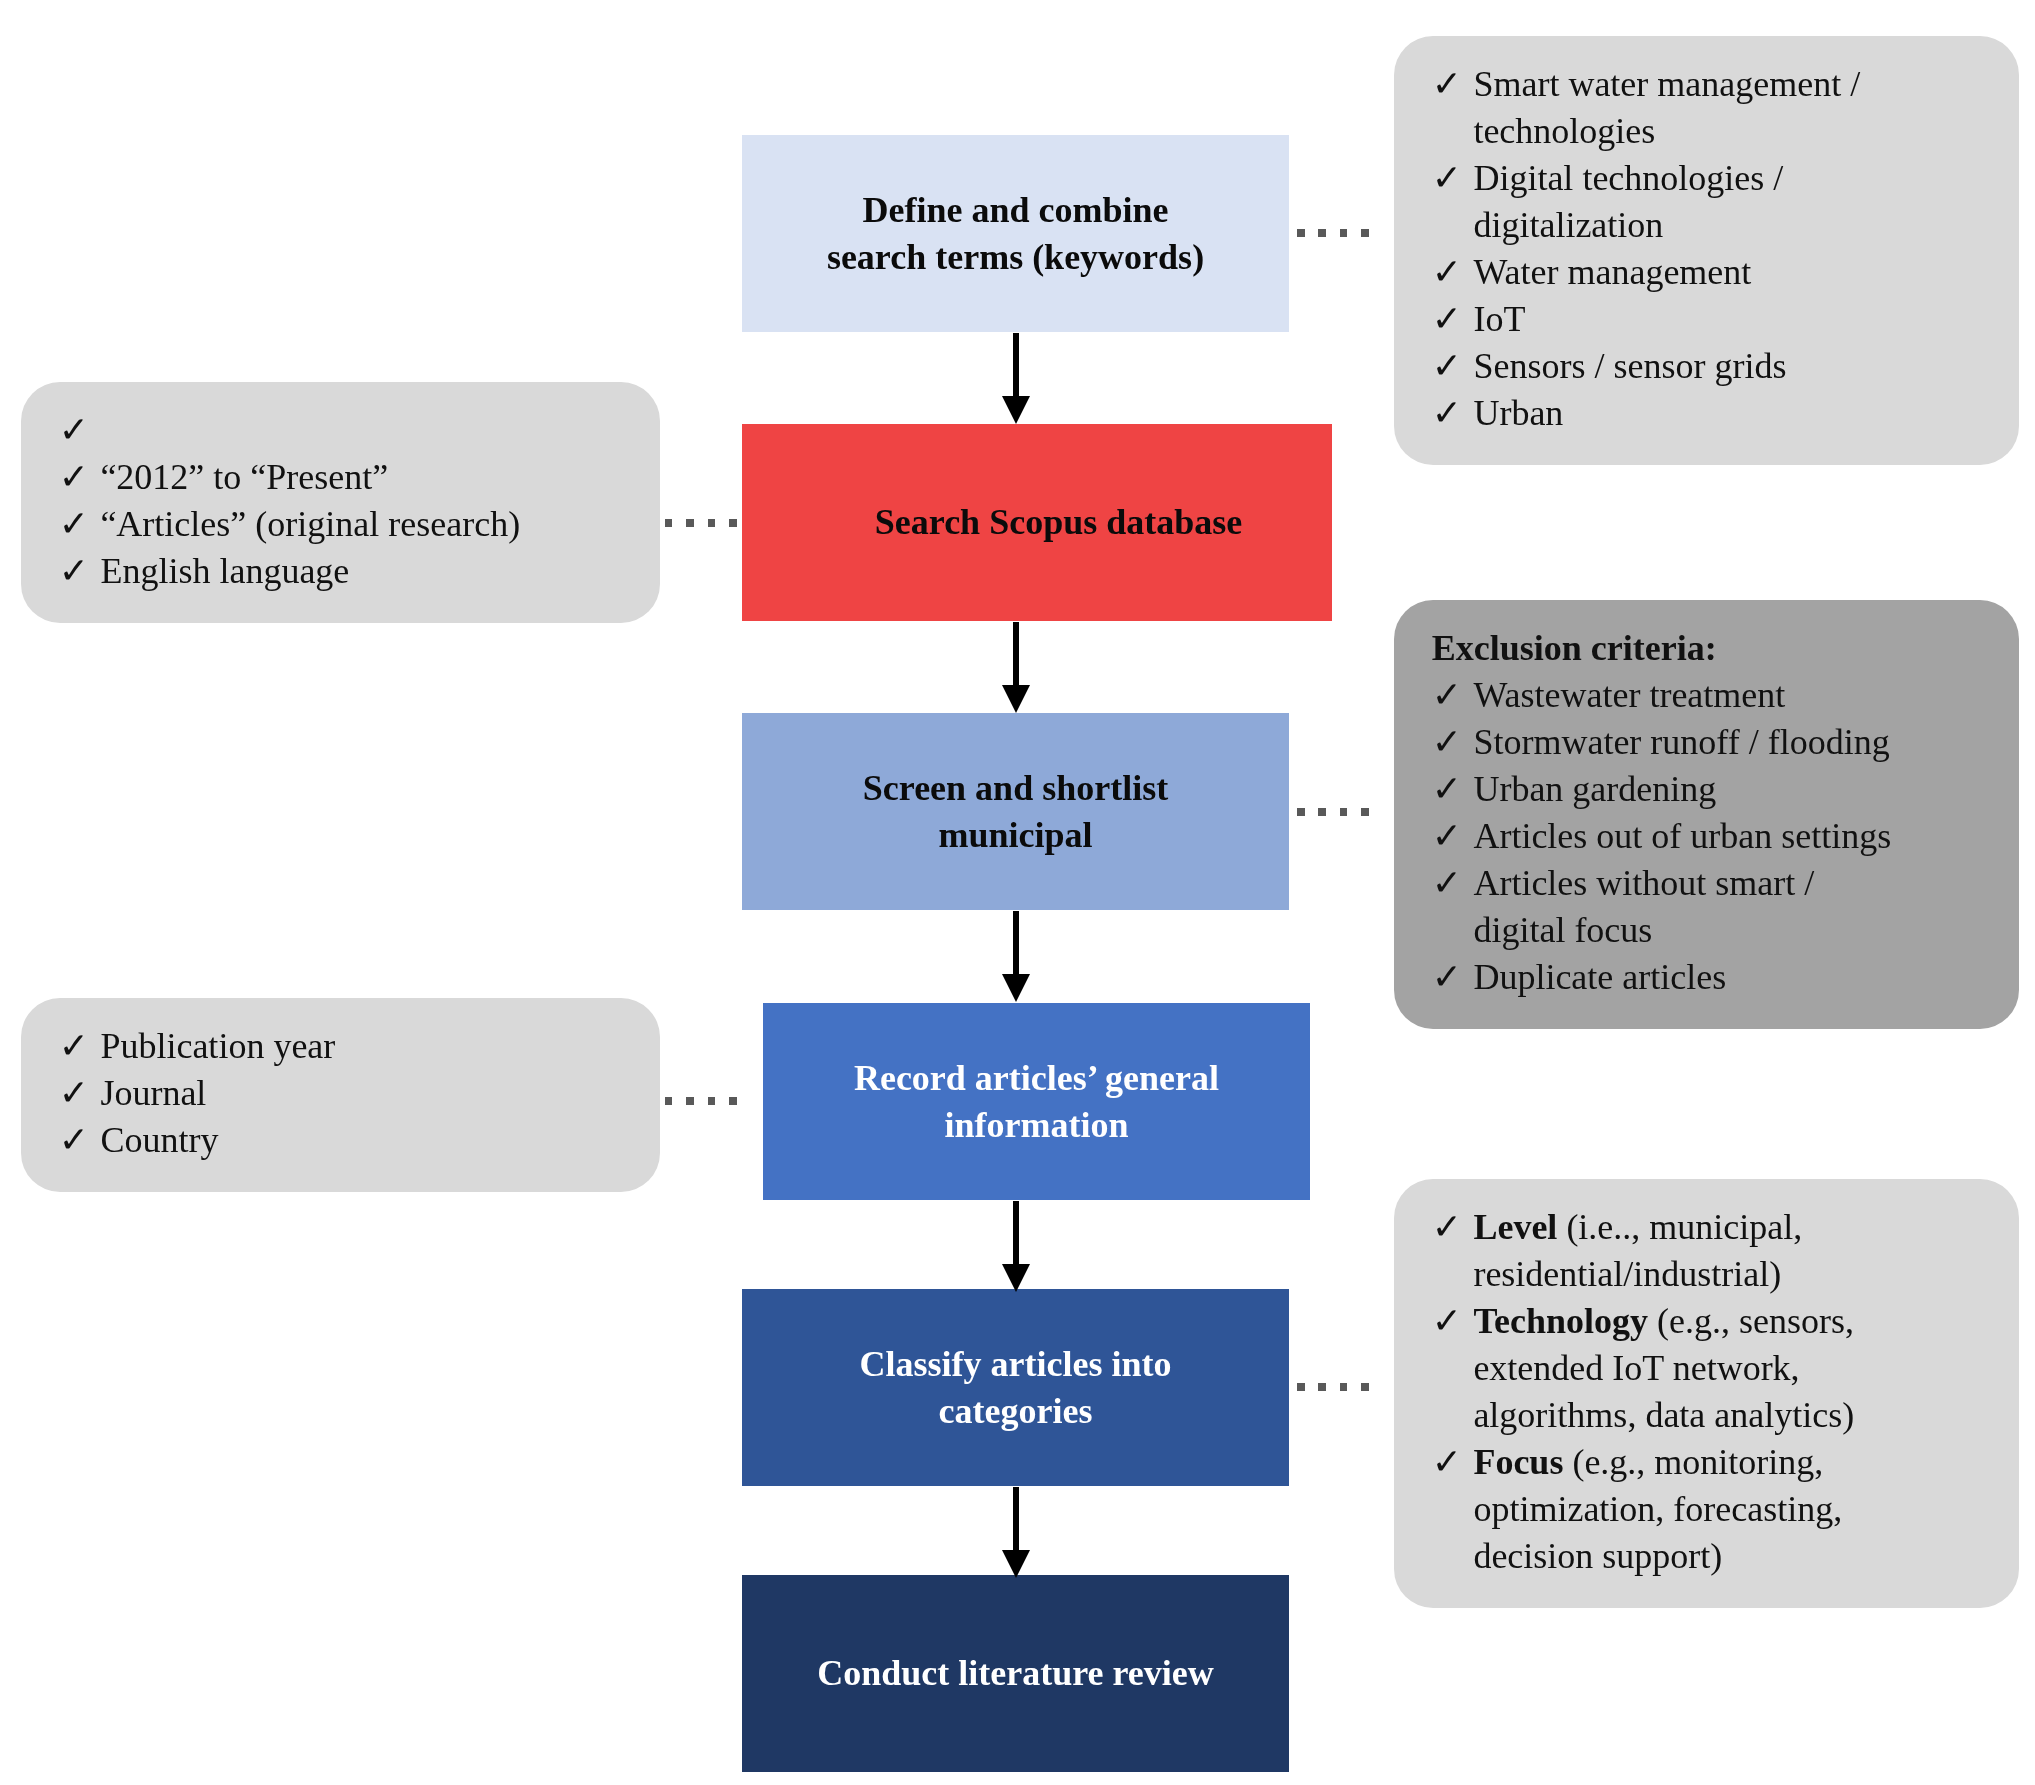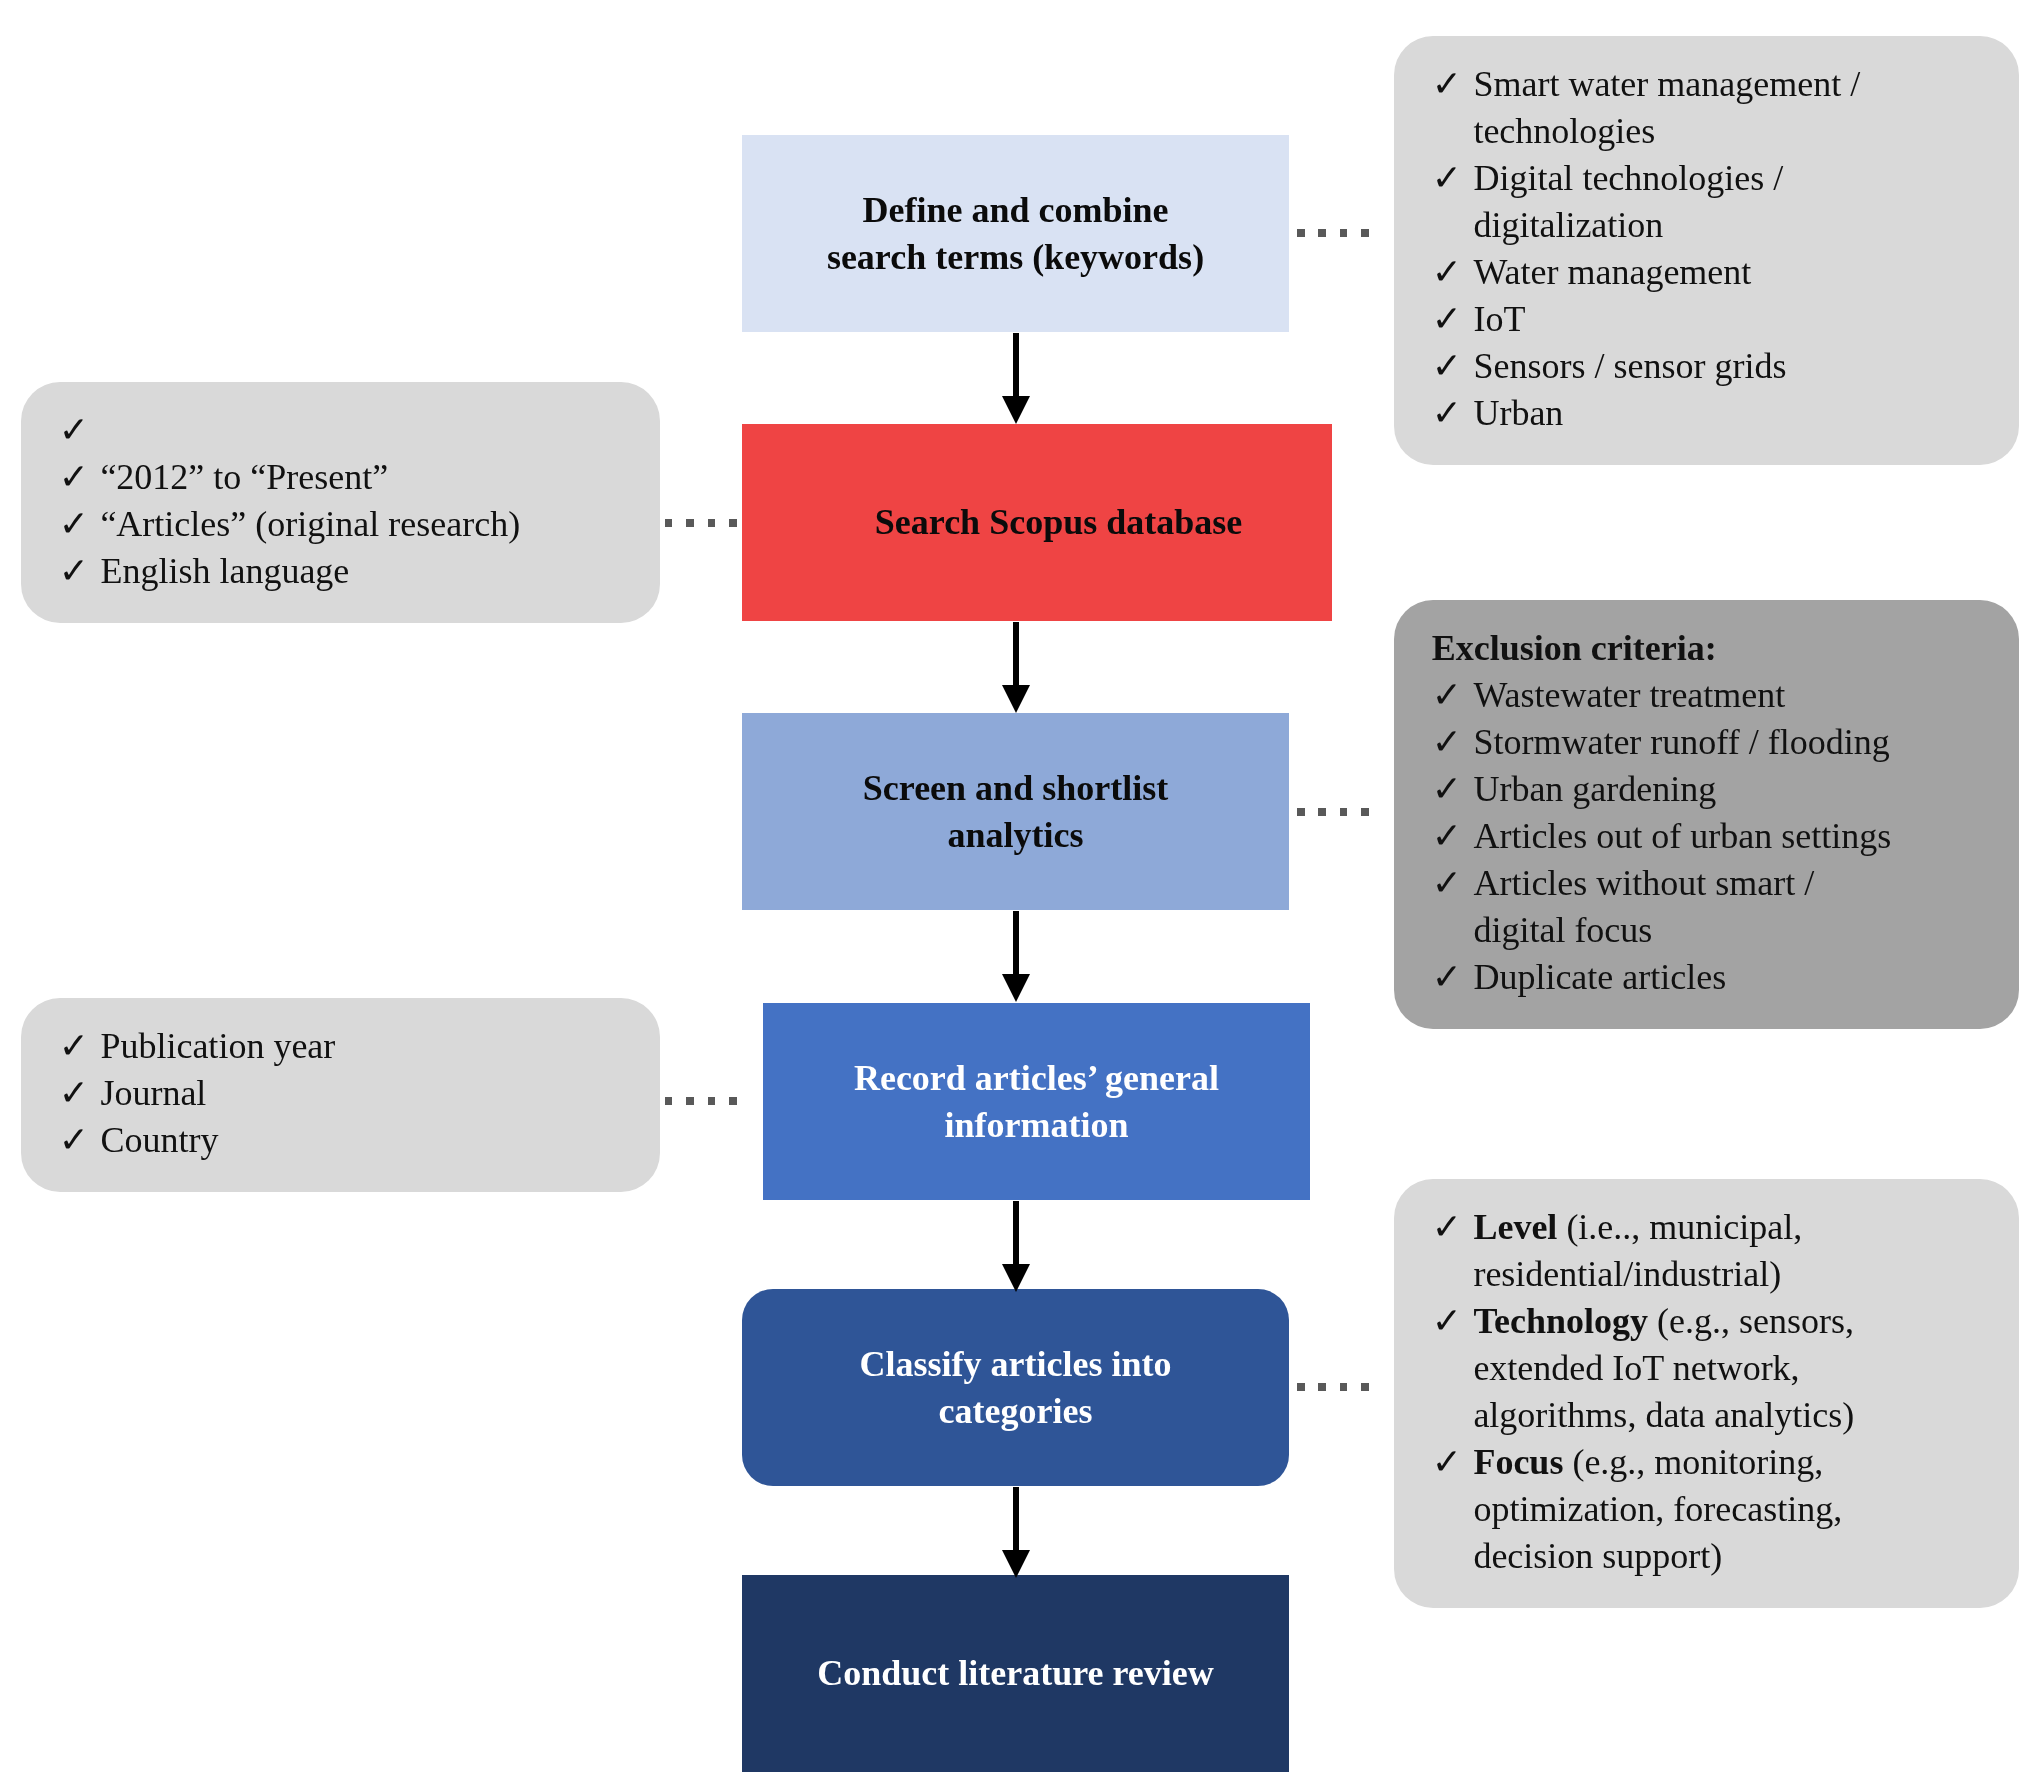--- a/index.html
+++ b/index.html
@@ -92,24 +92,24 @@
 </style>
 </head>
 <body>
 
 <div class="canvas" style="background-color: rgb(255, 255, 255);">
 
   <div class="flow-box fb1" style="background-color: rgb(217, 226, 243); color: rgb(11, 11, 11);">Define and combine
 search terms (keywords)</div>
   <div class="flow-box fb2" style="background-color: #ef4444; color: rgb(11, 11, 11); padding-left: 43px;">Search Scopus database</div>
   <div class="flow-box fb3" style="background-color: rgb(142, 169, 216); color: rgb(11, 11, 11);">Screen and shortlist
-analytics</div>
+municipal</div>
   <div class="flow-box fb4" style="background-color: rgb(68, 114, 196); color: rgb(255, 255, 255);">Record articles’ general
 information</div>
-  <div class="flow-box fb5" style="background-color: rgb(47, 85, 151); color: rgb(255, 255, 255); border-radius: 31px;">Classify articles into
+  <div class="flow-box fb5" style="background-color: rgb(47, 85, 151); color: rgb(255, 255, 255);">Classify articles into
 categories</div>
   <div class="flow-box fb6" style="background-color: rgb(31, 56, 100); color: rgb(255, 255, 255);">Conduct literature review</div>
 
   <div class="arrow ar1">
     <div class="shaft" style="background-color: rgb(0, 0, 0);"></div>
     <div class="head" style="border-top-color: rgb(0, 0, 0);"></div>
   </div>
   <div class="arrow ar2">
     <div class="shaft" style="background-color: rgb(0, 0, 0);"></div>
     <div class="head" style="border-top-color: rgb(0, 0, 0);"></div>

